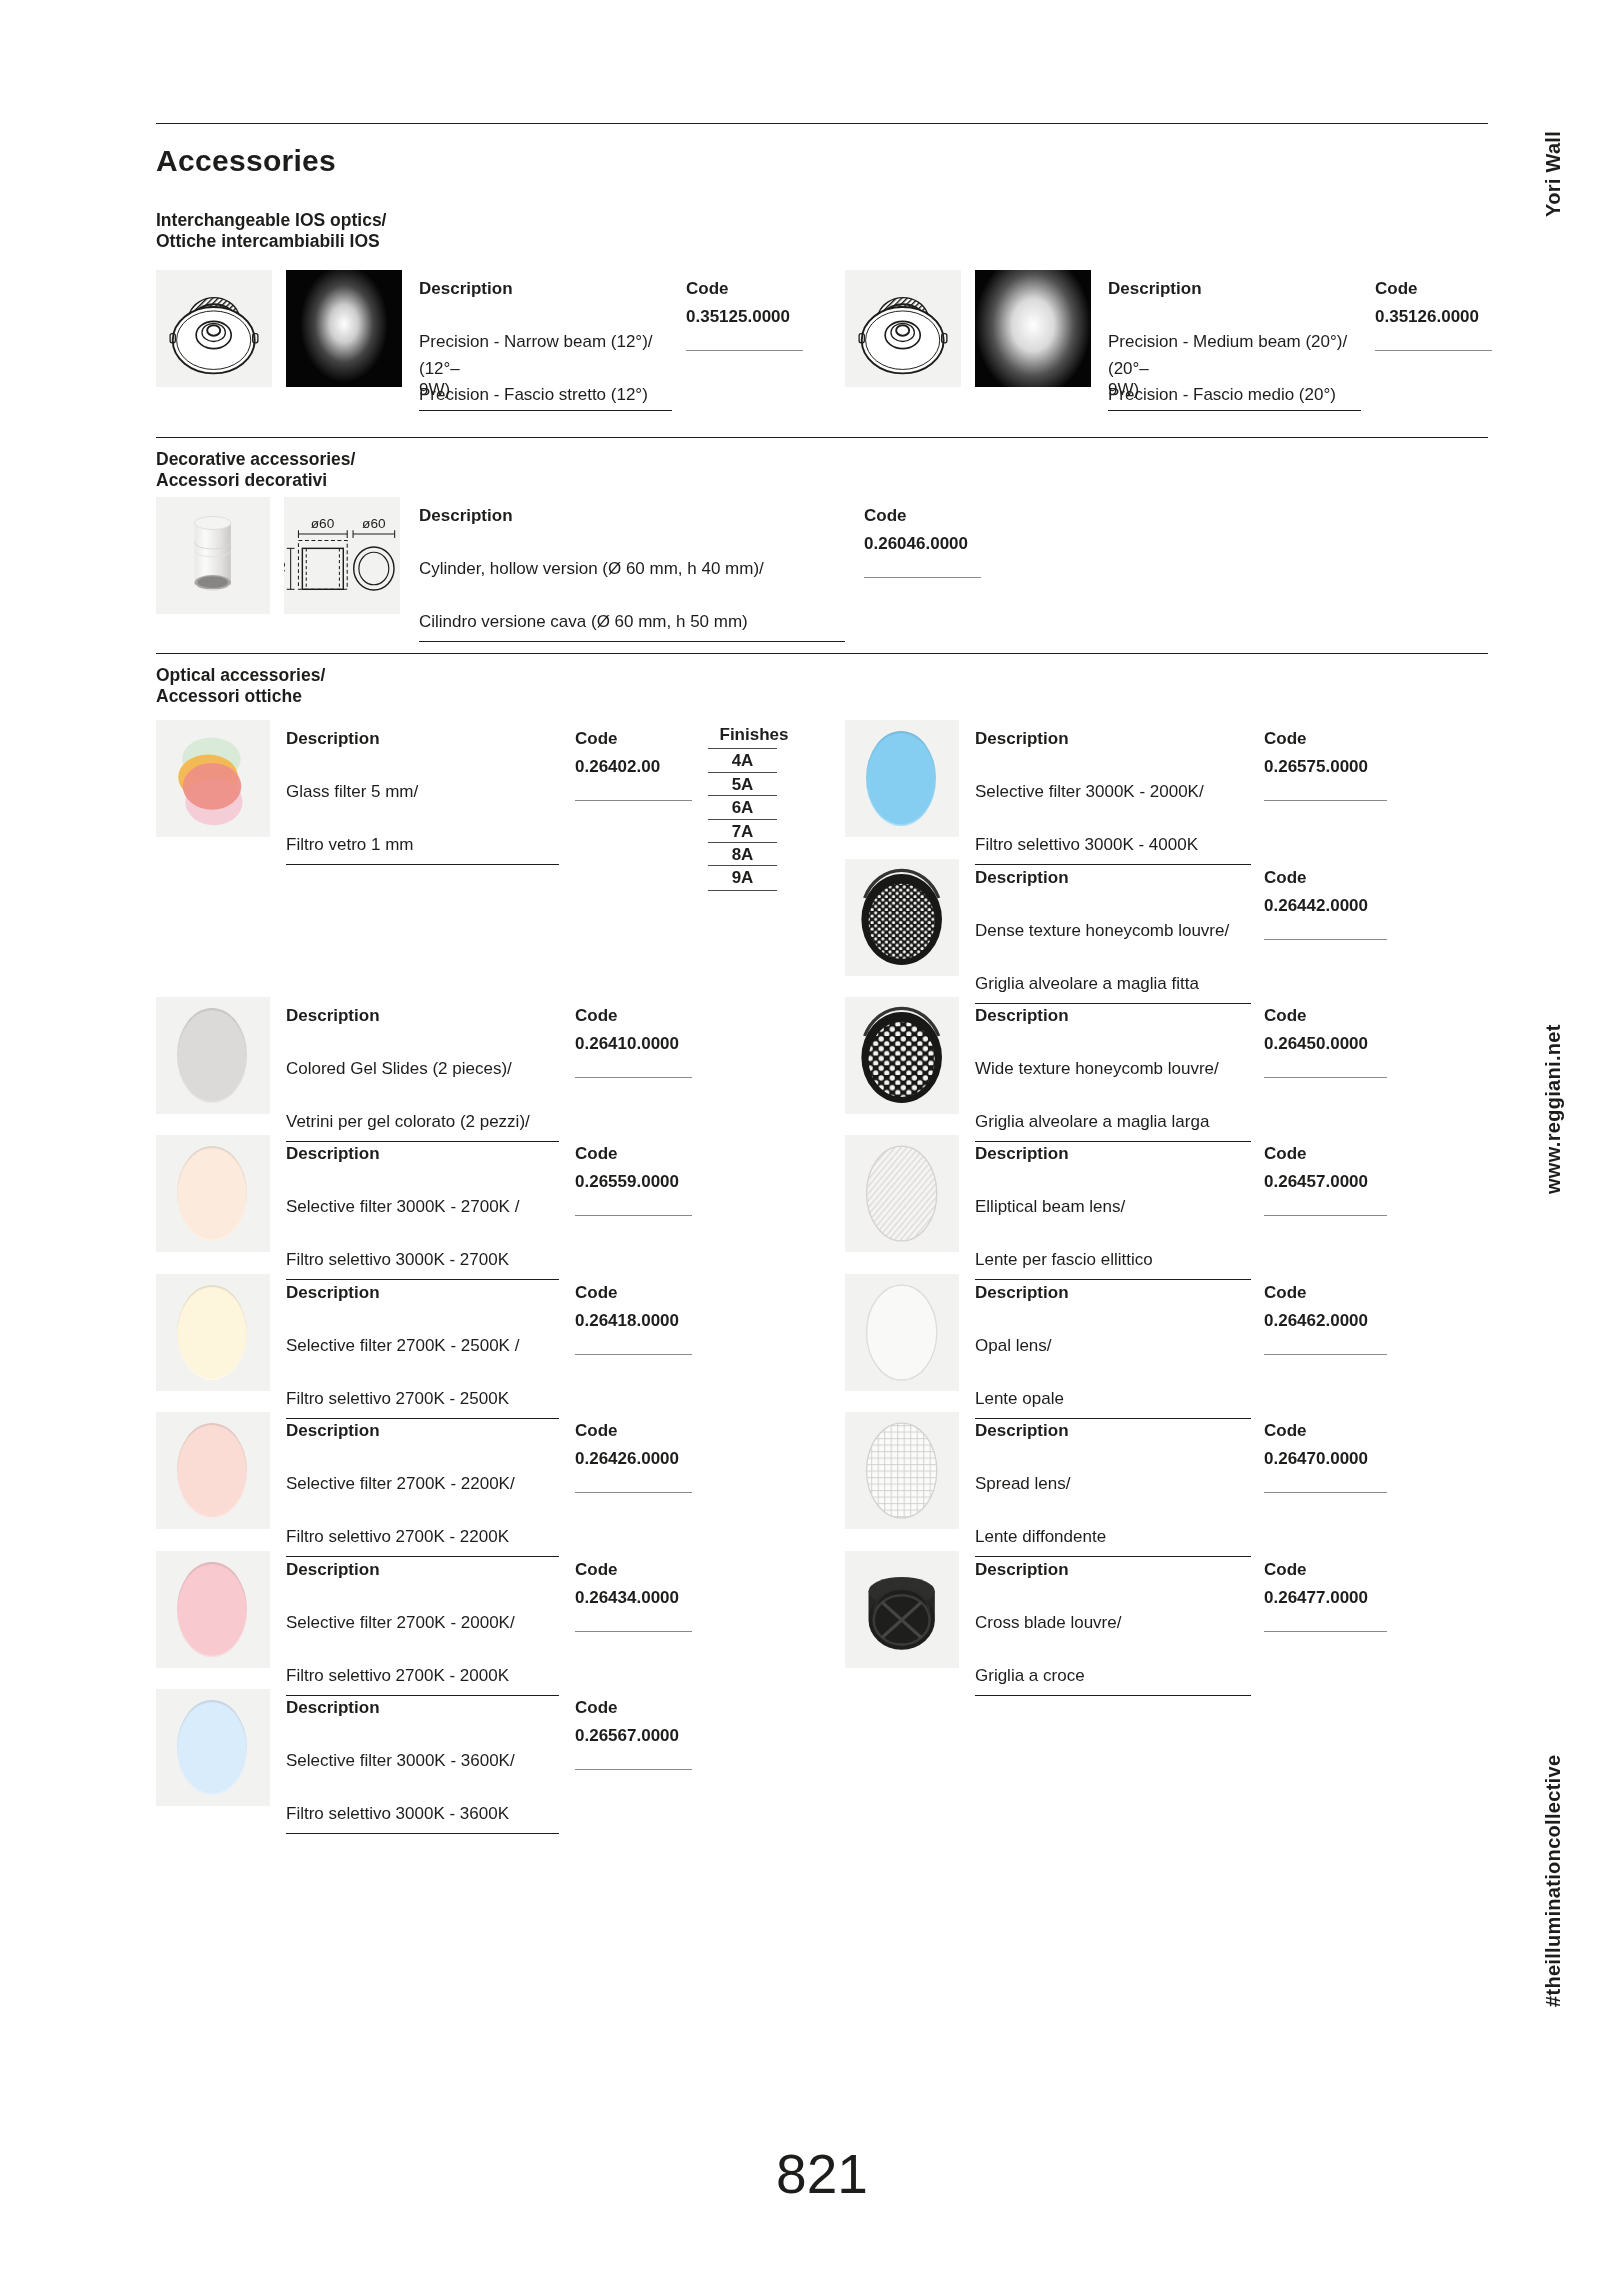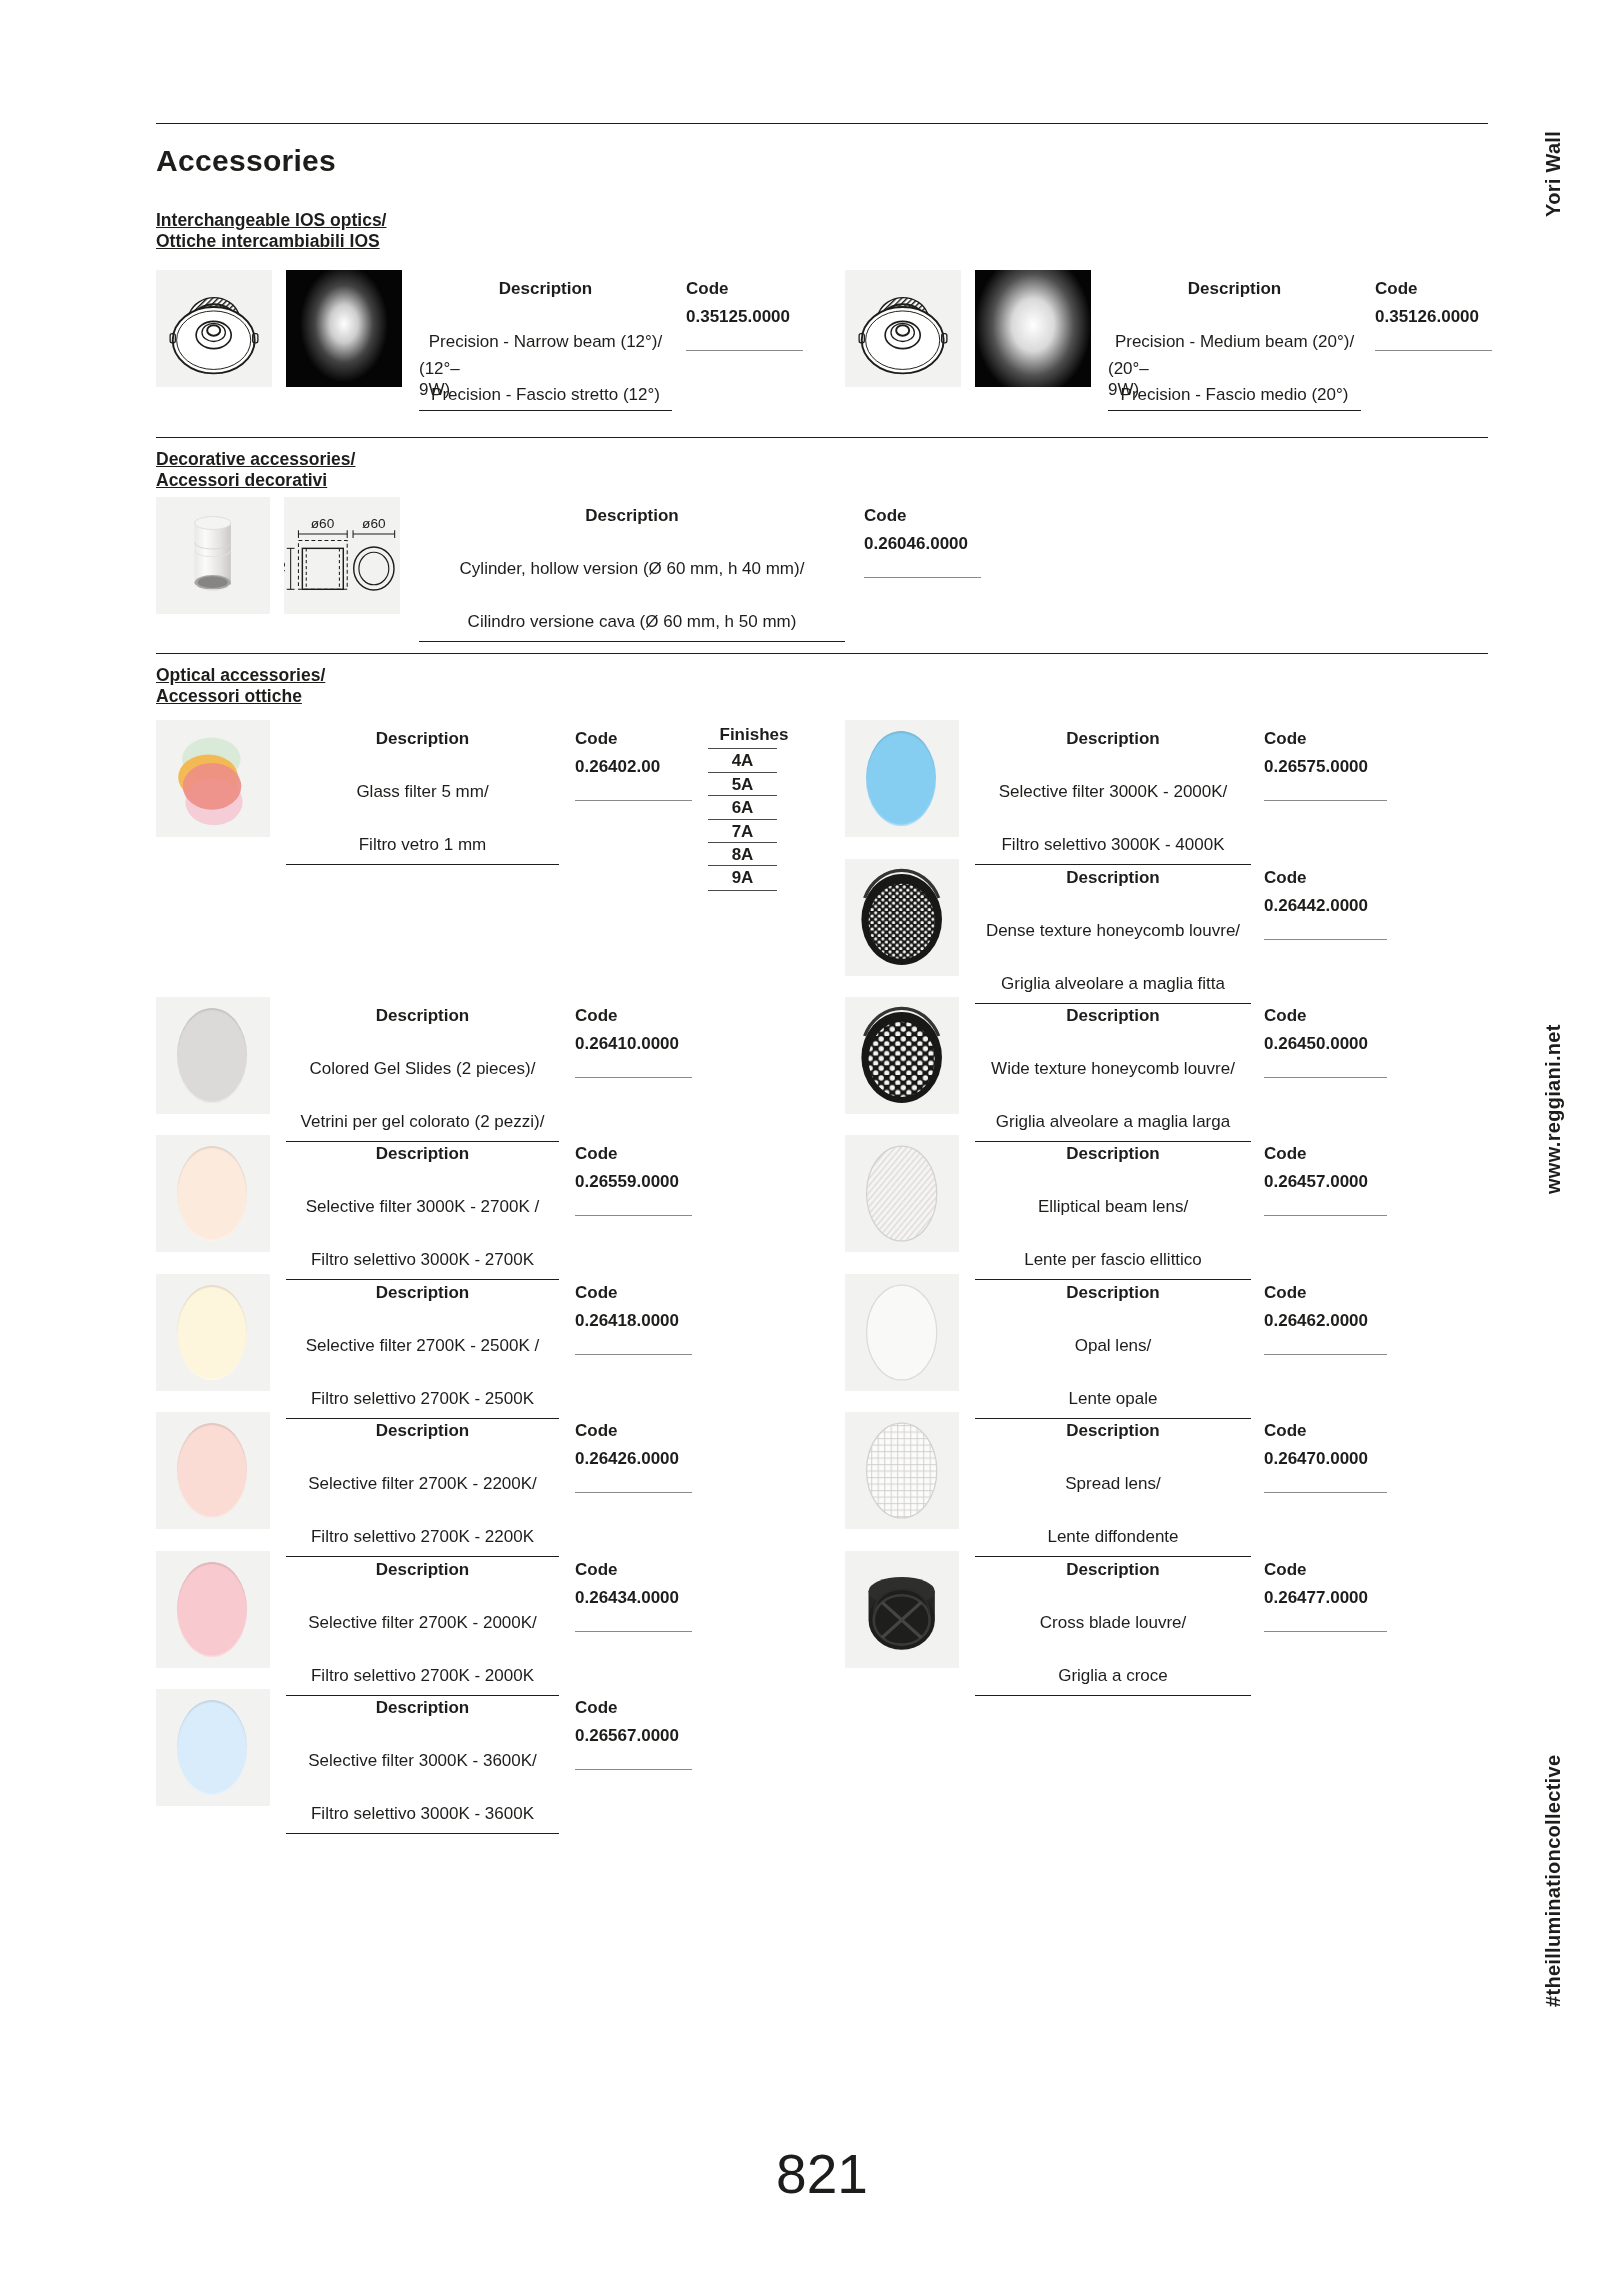--- a/index.html
+++ b/index.html
@@ -3,30 +3,30 @@
 <meta charset="utf-8">
 <style>
   html,body{margin:0;padding:0;}
   body{
     width:1623px;height:2295px;position:relative;background:#ffffff;
     font-family:"Liberation Sans", sans-serif;color:#1d1d1b;overflow:hidden;
   }
   .rule{position:absolute;left:156px;width:1332px;border-top:1.9px solid #1d1d1b;}
   .rule.thin{border-top-width:1.3px;}
   .page-title{position:absolute;left:156px;top:144px;font-size:30px;font-weight:bold;letter-spacing:0.3px;}
-  .sec-label{position:absolute;left:156px;font-size:17.5px;font-weight:bold;line-height:21.4px;white-space:pre-line;text-decoration:underline;}
+  .sec-label{position:absolute;left:156px;font-size:17.5px;font-weight:bold;line-height:21.4px;white-space:pre-line;}
   .item{position:absolute;width:0;height:0;}
   .thumb{position:absolute;left:0;top:0;width:114px;height:117px;background:#f2f2f1;overflow:hidden;}
   .thumb.beam{left:130px;width:116px;background:#050505;}
   .beam-fill{width:100%;height:100%;}
   .beam-narrow{background:radial-gradient(38% 50% at 50% 46%, #ffffff 0%, rgba(255,255,255,.8) 32%, rgba(255,255,255,.25) 66%, rgba(255,255,255,0) 100%);}
   .beam-medium{background:radial-gradient(50% 62% at 50% 47%, #ffffff 0%, rgba(255,255,255,.85) 36%, rgba(255,255,255,.3) 70%, rgba(255,255,255,0) 100%);}
   .disc{position:absolute;left:21.4px;top:11px;width:70px;height:95px;border-radius:50%;
         box-shadow:inset 0 1.9px 1.3px rgba(0,0,0,.10), inset 0 -1.3px 1.3px rgba(255,255,255,.4);}
-  .descblock{position:absolute;top:9px;border-bottom:1.6px solid #1d1d1b;padding-bottom:9px;text-align:center;}
+  .descblock{position:absolute;top:9px;border-bottom:1.6px solid #1d1d1b;padding-bottom:9px;}
   .descblock.ios-pad{padding-bottom:5.8px;}
   .hdr{font-size:17px;font-weight:bold;line-height:19.5px;margin:0 0 7.1px 0;}
   .dline{font-size:17px;line-height:21px;margin-top:32px;}
   .descnote{position:absolute;font-size:17px;line-height:21px;}
   .codeblock{position:absolute;top:9px;border-bottom:1.9px solid #8a8a8a;padding-bottom:23px;}
   .codeval{font-size:17px;font-weight:bold;line-height:21px;margin-top:7.1px;}
   
   .col-l .descblock{left:130px;width:273px;}
   .col-l .codeblock{left:419px;width:117px;}
   .col-r .descblock{left:130px;width:276px;}

